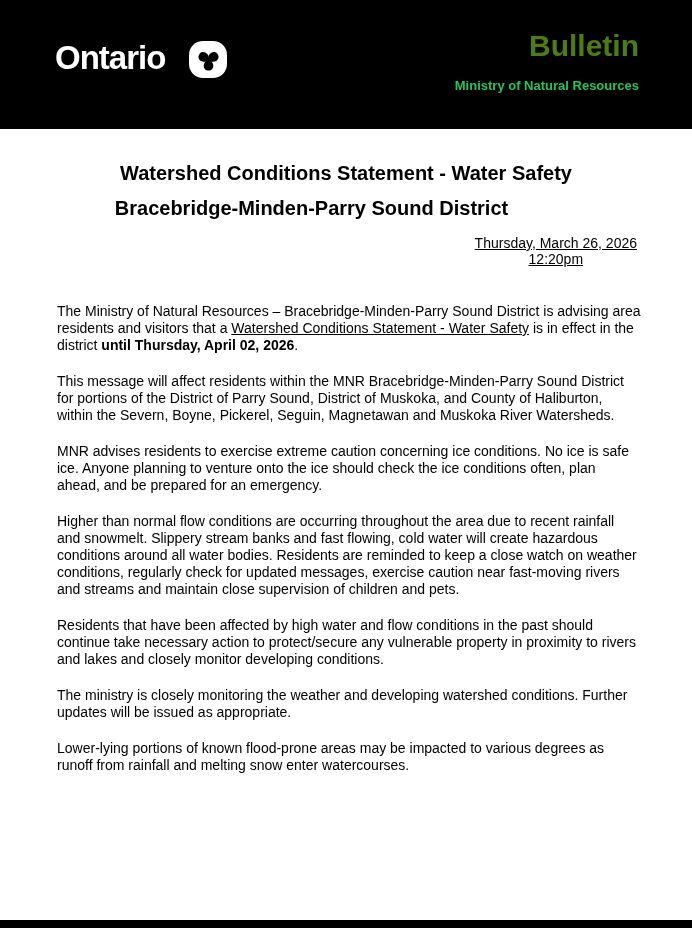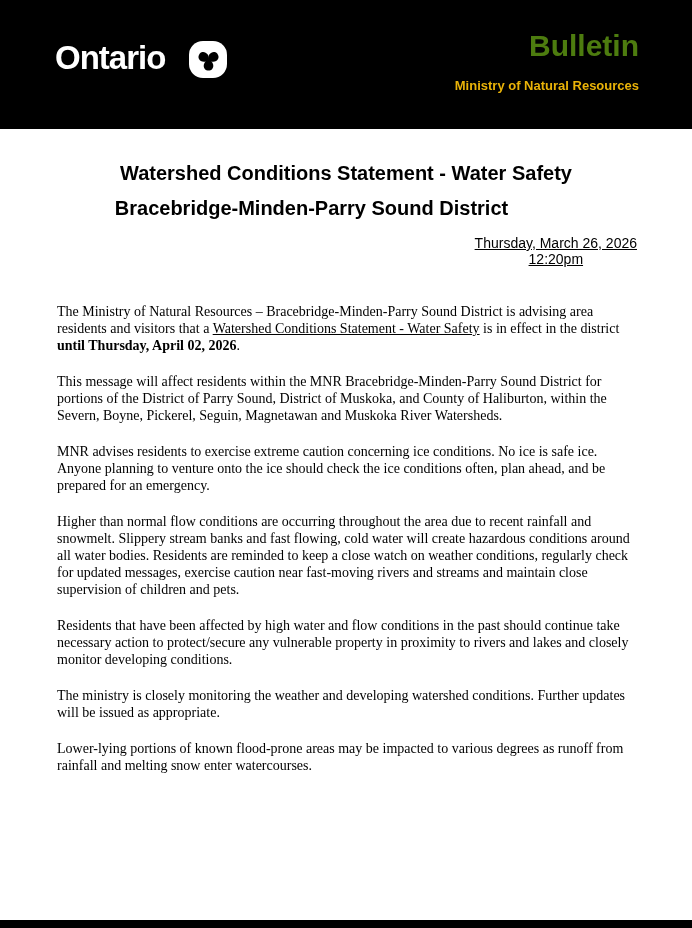--- a/index.html
+++ b/index.html
@@ -33,21 +33,21 @@
     background:#ffffff; border-radius:14px;
     display:flex; align-items:center; justify-content:center;
   }
   .bulletin-title {
     position:absolute; right:53px; top:31px;
     color:#4d7c0f; font-weight:bold; font-size:30px; line-height:1;
     white-space:nowrap;
   }
   .ministry {
     position:absolute; right:53px; top:79px;
-    color:#eab308; font-weight:bold; font-size:13px; line-height:1.1;
+    color:#22c55e; font-weight:bold; font-size:13px; line-height:1.1;
     white-space:nowrap;
   }
 
   
   .doc-title {
     position:absolute; top:161px; left:0;
     width:692px; margin:0; text-align:center;
     font-size:20px; font-weight:bold; line-height:24px;
   }
   .doc-subtitle {
@@ -64,21 +64,21 @@
   .dateblock .inner { display:inline-block;text-decoration:underline; }
   .date-line { white-space:nowrap; }
   .time-line { text-align:center; }
 
   
   .body-text {
     position:absolute; top:303px; left:57px;
     width:584px;
     font-size:14px; line-height:17px;
   }
-  .body-para { margin:0 0 19px 0;font-family:Liberation Serif, serif; }
+  .body-para { margin:0 0 19px 0; }
   .body-para .u { text-decoration:underline; }
   .body-para .b { font-weight:bold; }
 
   
   .footer-bar {
     position:absolute; bottom:0; left:0;
     width:692px; height:8px;
     background:#000000;
   }
 </style>

